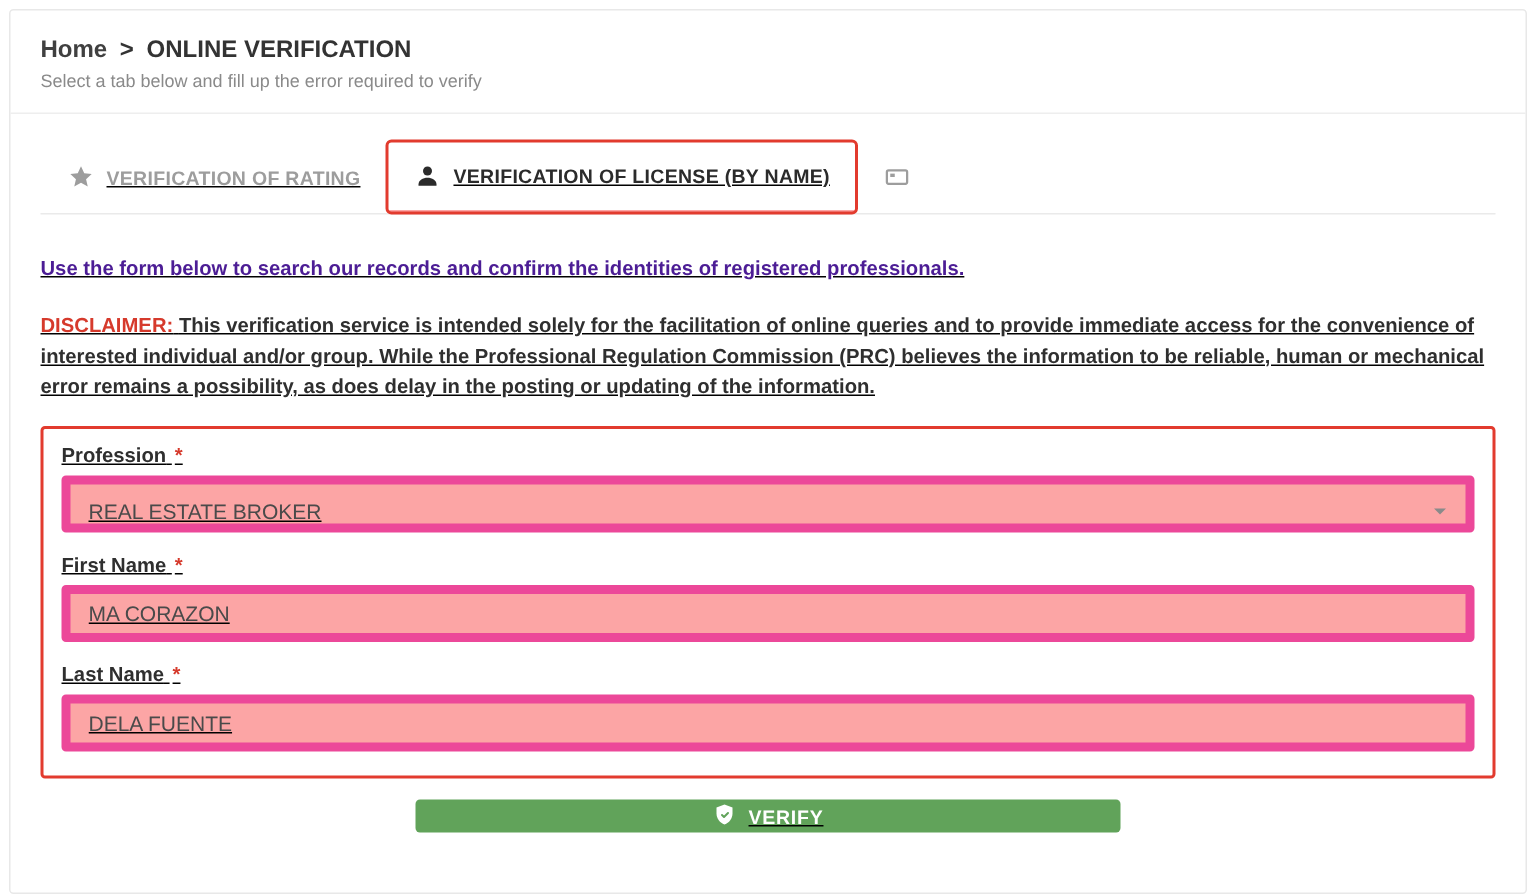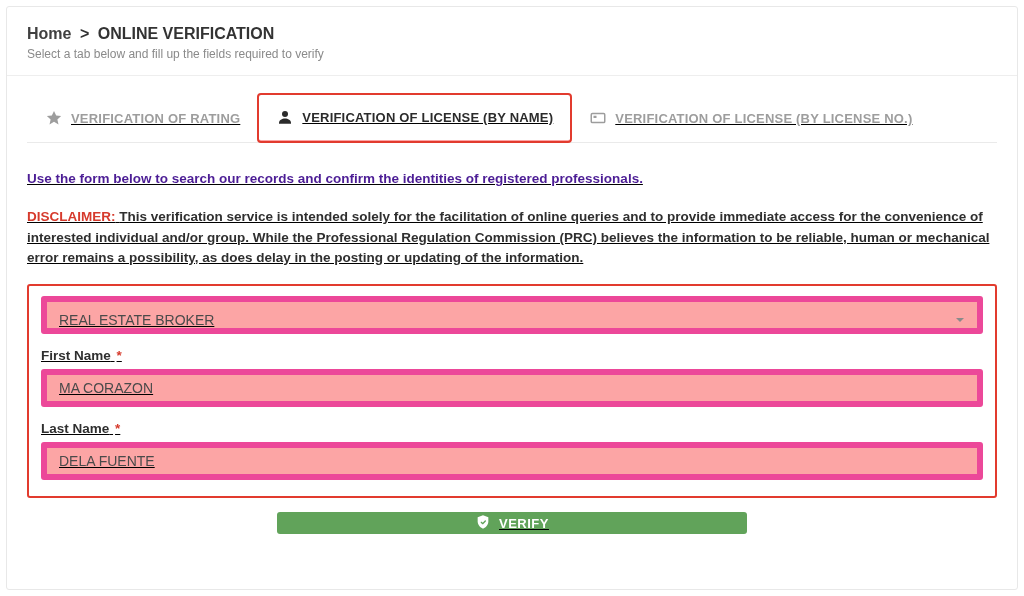--- a/index.html
+++ b/index.html
@@ -139,21 +139,21 @@
 <body>
 
 <div class="page">
 
   <div class="header">
     <div class="breadcrumb">
       <span class="home-link">Home</span>
       <span class="sep">&gt;</span>
       <span>ONLINE VERIFICATION</span>
     </div>
-    <div class="subhead">Select a tab below and fill up the fields required to verify</div>
+    <div class="subhead">Select a tab below and fill up the error required to verify</div>
   </div>
 
   <div class="content">
 
     <div class="tabs">
       <div class="tab">
         <span class="icon">
           <svg viewBox="0 0 24 24" fill="#9d9d9d">
               <path d="M12 2.5l2.9 6.2 6.6.6-5 4.6 1.5 6.6L12 17l-6 3.5 1.5-6.6-5-4.6 6.6-.6L12 2.5z"></path>
             </svg>
@@ -171,34 +171,37 @@
         <span>VERIFICATION OF LICENSE (BY NAME)</span>
       </div>
 
       <div class="tab">
         <span class="icon">
           <svg viewBox="0 0 24 24" fill="none" stroke="#9d9d9d" stroke-width="2">
               <rect x="3" y="6" width="18" height="12" rx="1.5"></rect>
               <rect x="6" y="9" width="4" height="3" fill="#9d9d9d" stroke="none"></rect>
             </svg>
         </span>
-        <span>VERIFICATION OF LICENSE (BY LICENSE NO.)</span>
       </div>
     </div>
 
     <p class="instructions">Use the form below to search our records and confirm the identities of registered professionals.</p>
 
     <p class="disclaimer">
       <span class="label">DISCLAIMER:</span>
       <span>This verification service is intended solely for the facilitation of online queries and to provide immediate access for the convenience of interested individual and/or group. While the Professional Regulation Commission (PRC) believes the information to be reliable, human or mechanical error remains a possibility, as does delay in the posting or updating of the information.</span>
     </p>
 
     <div class="form-wrap">
 
       <div class="field">
+        <label class="field-label">
+          <span>Profession</span>
+          <span class="req">*</span>
+        </label>
         <div class="select">
           <span>REAL ESTATE BROKER</span>
           <span class="caret">
             <svg viewBox="0 0 10 10">
                 <path d="M1 3l4 4 4-4z"></path>
               </svg>
           </span>
         </div>
       </div>
 

